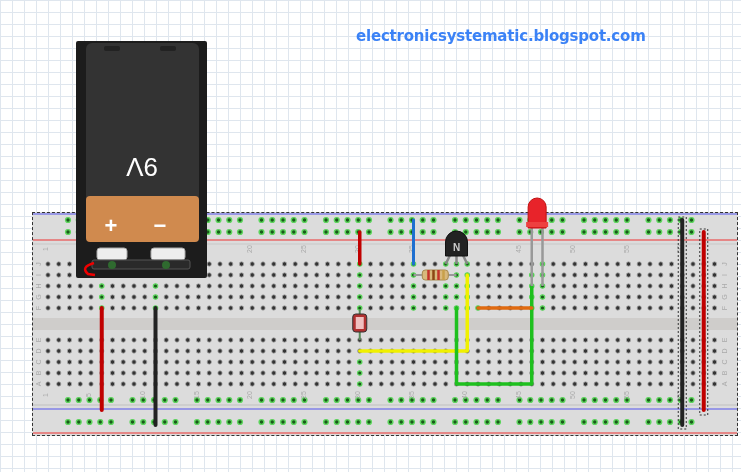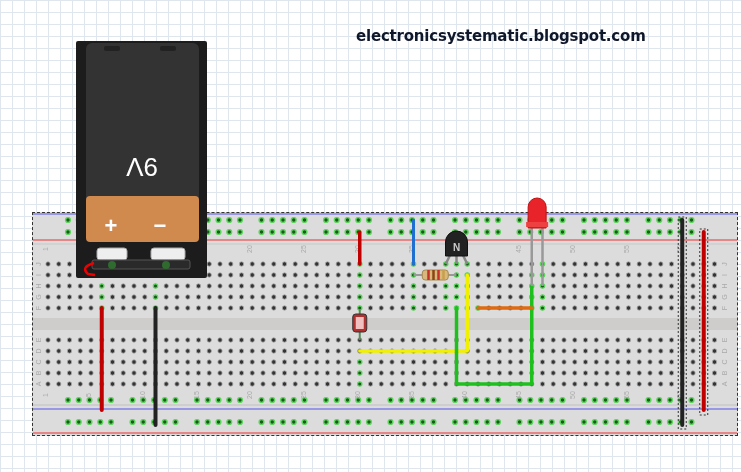--- a/index.html
+++ b/index.html
@@ -1,19 +1,19 @@
 <!DOCTYPE html>
 <html><head>
 <meta charset="utf-8">
 <style>
   html,body{margin:0;padding:0;}
   body{width:741px;height:472px;position:relative;overflow:hidden;background:#fff;
     background-image:linear-gradient(#dfe6ee 1px,transparent 1px),linear-gradient(90deg,#dfe6ee 1px,transparent 1px);
     background-size:12px 12px;font-family:"Liberation Sans",sans-serif;}
-  #site-title{position:absolute;left:356px;top:27px;font-size:15px;font-weight:bold;color:#0f172a;font-family:"DejaVu Sans",sans-serif;letter-spacing:-0.2px;}
+  #site-title{position:absolute;left:356px;top:27px;font-size:15px;font-weight:bold;color:#3b82f6;font-family:"DejaVu Sans",sans-serif;letter-spacing:-0.2px;}
   #board{position:absolute;left:32px;top:212px;width:706px;height:224px;background:#dcdcdc;border:1px dashed #333;box-sizing:border-box;}
   svg#canvas{position:absolute;left:0;top:0;}
 </style>
 </head>
 <body>
 
 <div id="site-title">electronicsystematic.blogspot.com</div>
 <div id="board"></div>
 <svg id="canvas" width="741" height="472">
     <g>

